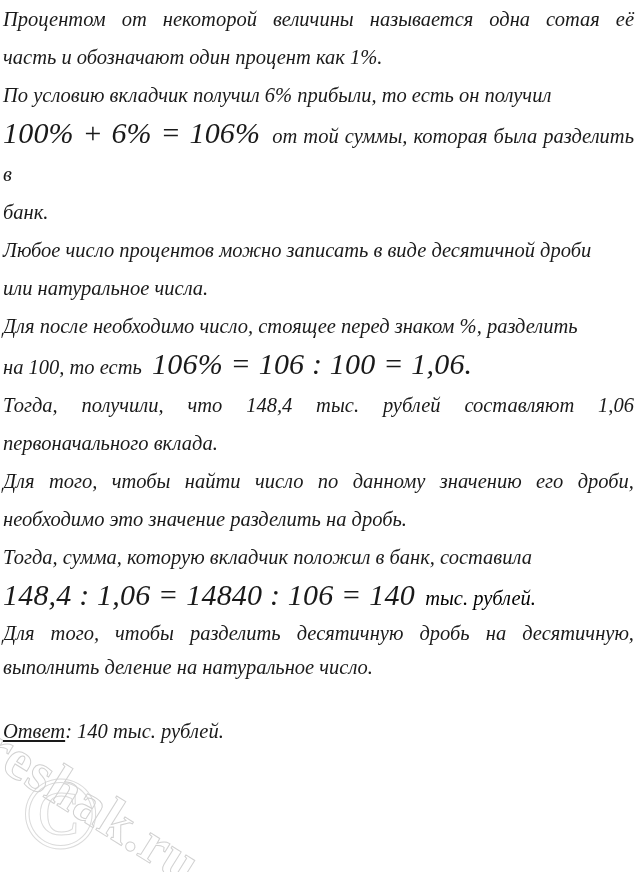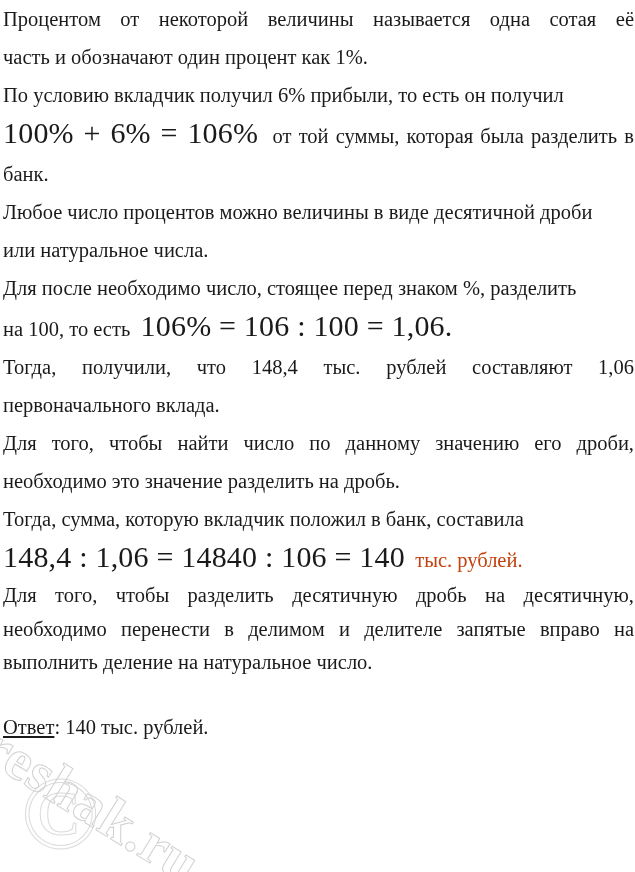--- a/index.html
+++ b/index.html
@@ -54,20 +54,21 @@
     color: transparent;
     -webkit-text-stroke: 1px #d2d2d2;
     opacity: .8;
   }
 
   
   .body-text {
     position: relative;
     z-index: 10;
     padding: 0 1px 0 3px;
+    font-style: italic;
   }
 
   p.para {
     margin: 0;
     text-align: justify;
     text-align-last: left;
     font-size: 20.5px;
     line-height: 38px;
     hyphens: none;
   }
@@ -87,21 +88,21 @@
     text-align-last: left;
   }
 
   
   .math {
     font-size: 30px;
     letter-spacing: .2px;
   }
 
   .muted {
-    color: #c2410c;
+    color: #000000;
     margin-top: 27px;
   }
 
   .answer {
     margin: 0;
     font-size: 20.5px;
     line-height: 34px;
     text-align: left;
   }
 
@@ -130,21 +131,21 @@
     </p>
 
 
     <p class="para">
       <span class="lline">По условию вкладчик получил 6% прибыли, то есть он получил</span>
       <span class="jline"><span class="math">100% + 6% = 106%</span>&nbsp;&nbsp;<span>от той суммы, которая была разделить в</span></span>
       <span class="lline">банк.</span>
     </p>
 
     <p class="para">
-      <span class="lline">Любое число процентов можно величины в виде десятичной дроби</span>
+      <span class="lline">Любое число процентов можно записать в виде десятичной дроби</span>
       <span class="lline">или натуральное числа.</span>
     </p>
 
     <p class="para">
       <span class="lline">Для после необходимо число, стоящее перед знаком %, разделить</span>
       <span class="lline"><span>на 100, то есть</span>&nbsp;&nbsp;<span class="math">106% = 106 : 100 = 1,06.</span></span>
     </p>
 
     <p class="para">
       <span class="jline">Тогда, получили, что 148,4 тыс. рублей составляют 1,06</span>
@@ -156,21 +157,20 @@
       <span class="lline">необходимо это значение разделить на дробь.</span>
     </p>
 
     <p class="para">
       <span class="lline">Тогда, сумма, которую вкладчик положил в банк, составила</span>
       <span class="lline"><span class="math">148,4 : 1,06 = 14840 : 106 = 140</span>&nbsp;&nbsp;<span class="muted">тыс. рублей.</span></span>
     </p>
 
     <p class="para tight">
       <span class="jline">Для того, чтобы разделить десятичную дробь на десятичную,</span>
-      <span class="jline">необходимо перенести в делимом и делителе запятые вправо на</span>
       <span class="lline">выполнить деление на натуральное число.</span>
     </p>
 
     <div class="spacer-answer"></div>
 
     <p class="answer"><span class="u">Ответ</span><span>: </span><span>140 тыс. рублей.</span></p>
 
   </div>
 </div>
 

